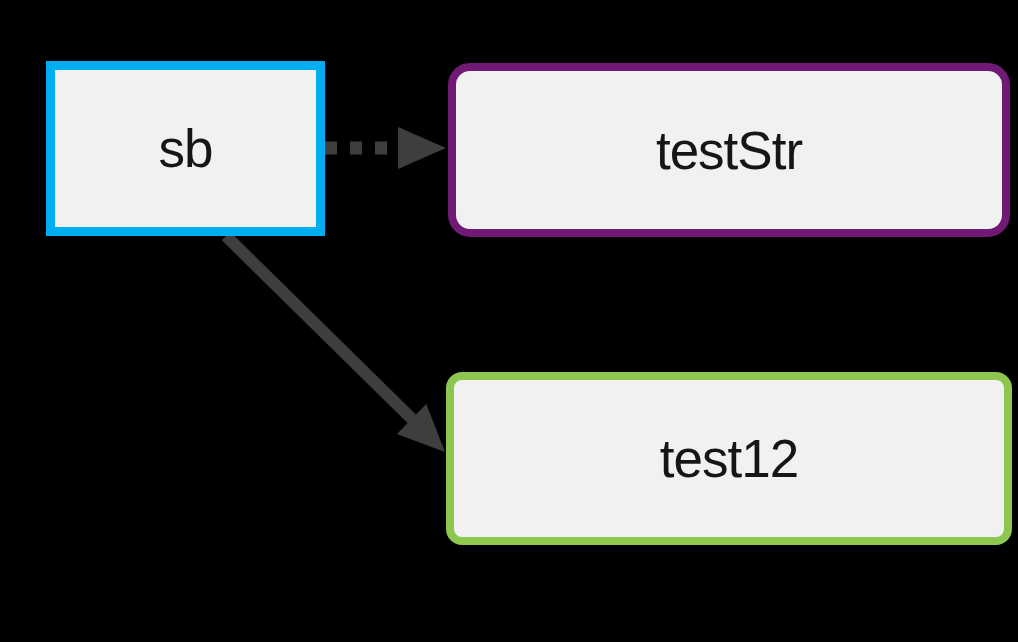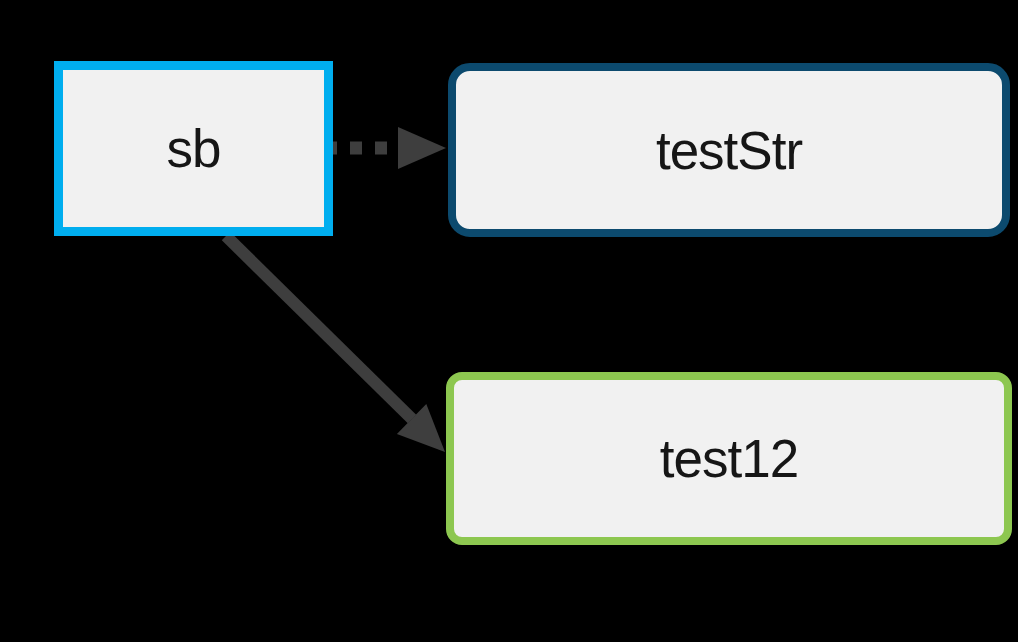--- a/index.html
+++ b/index.html
@@ -31,32 +31,32 @@
     justify-content: center;
   }
   .node-label {
     font-size: 53px;
     line-height: 1;
     color: #161616;
     letter-spacing: -1px;
     white-space: nowrap;
   }
   .node-sb {
-    left: 54px;
+    left: 46px;
     top: 61px;
     width: 279px;
     height: 175px;
     border: 9px solid #00AEEF;
   }
   .node-teststr {
     left: 448px;
     top: 63px;
     width: 562px;
     height: 174px;
-    border: 8px solid #0c4a6e;
+    border: 8px solid #701a75;
     border-radius: 22px;
   }
   .node-test12 {
     left: 446px;
     top: 372px;
     width: 566px;
     height: 173px;
     border: 8px solid #8DC750;
     border-radius: 16px;
   }

